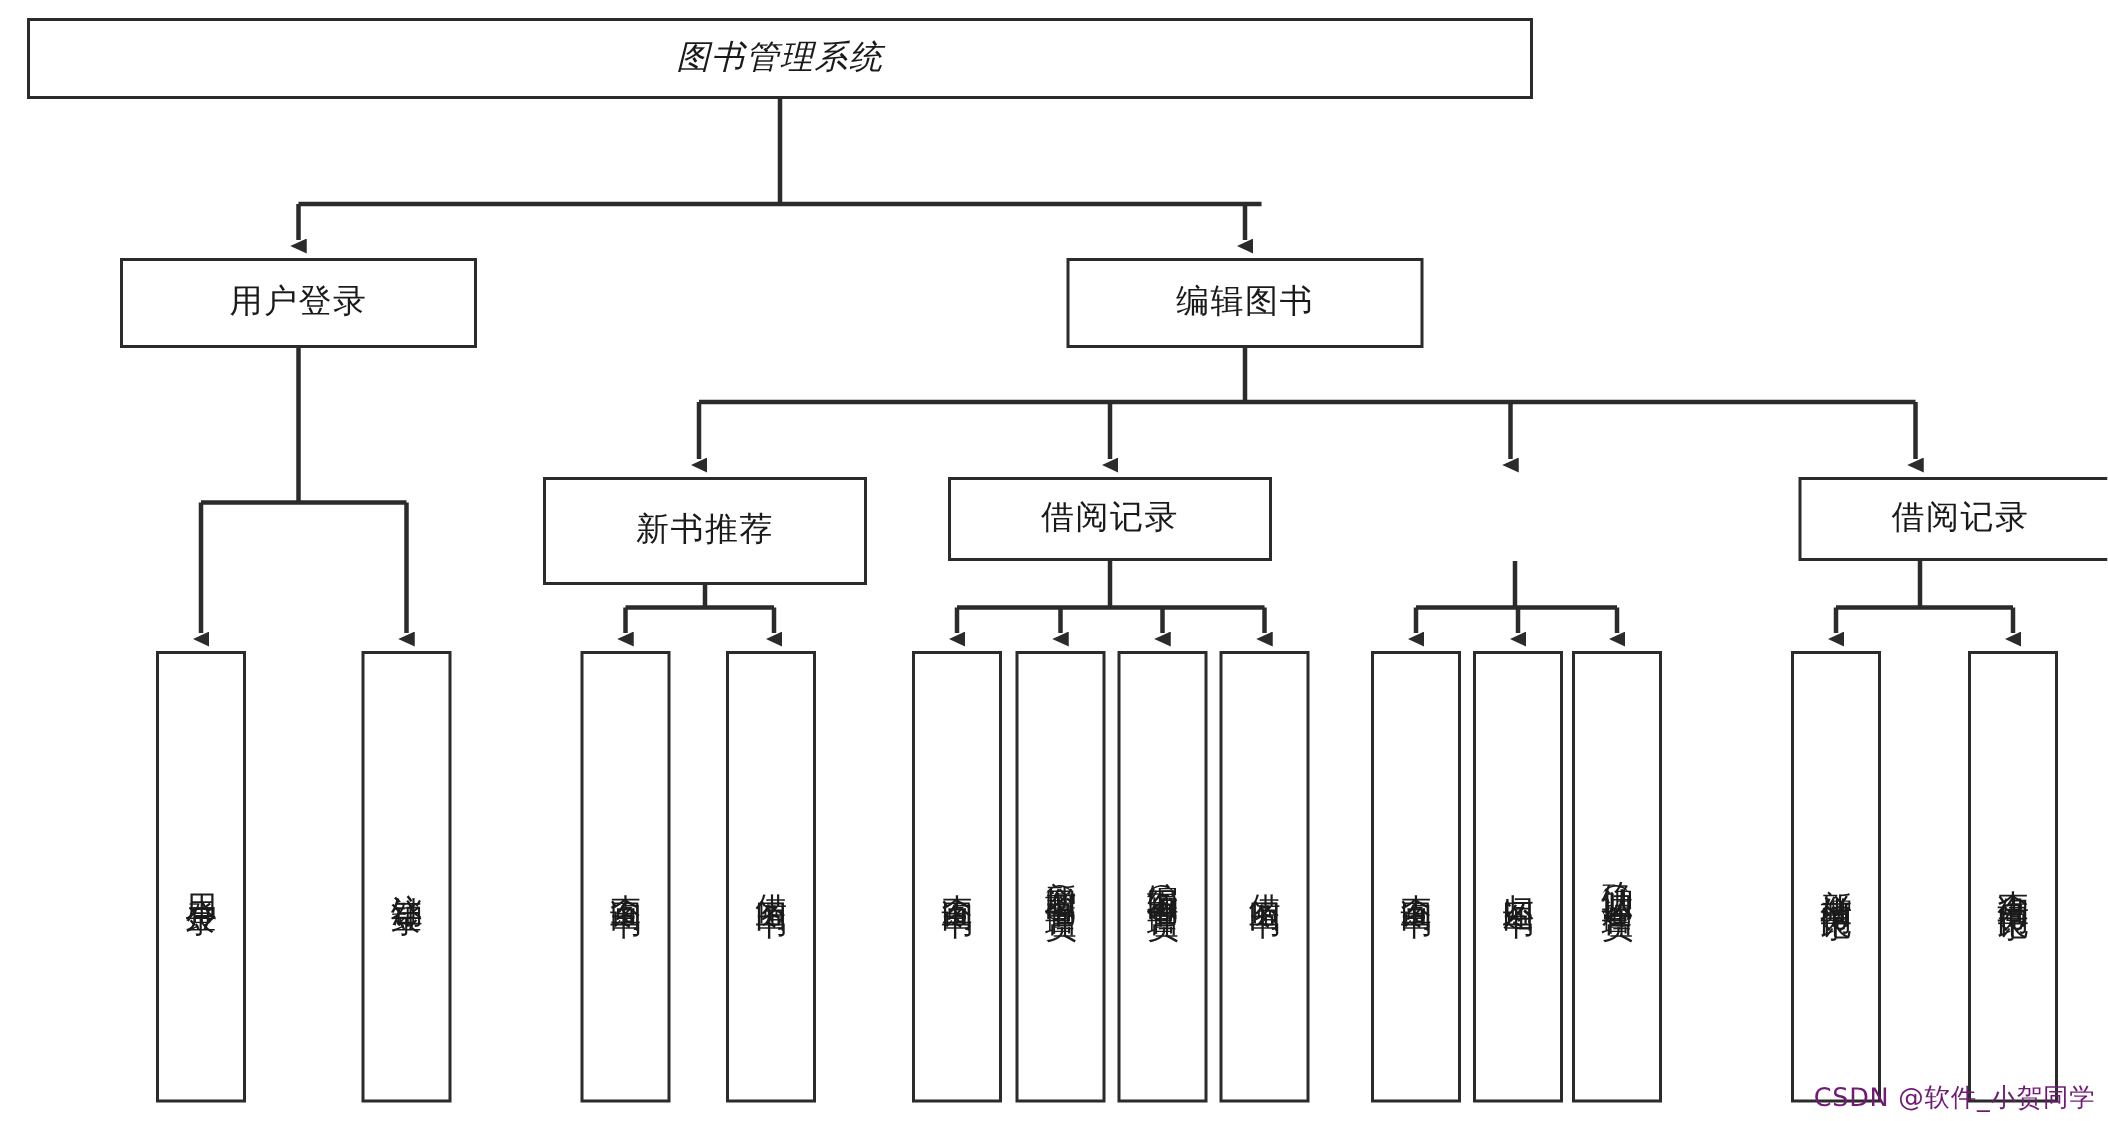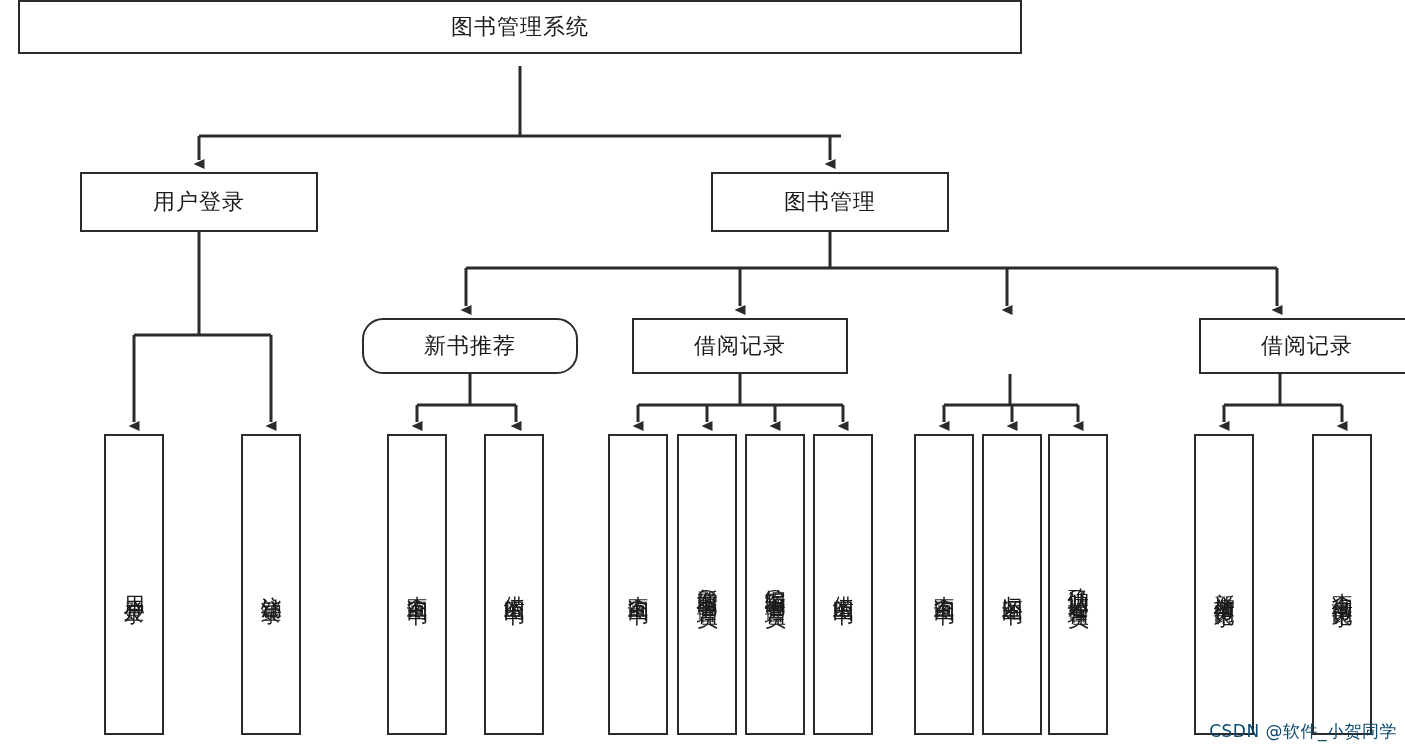--- a/index.html
+++ b/index.html
@@ -57,21 +57,21 @@
     align-items: center;
   }
   .node .label {
     display: block;
   }
   .watermark {
     position: absolute;
     right: 8px;
     bottom: 4px;
     font-size: 17px;
-    color: #0c4a6e;
+    color: #701a75;
     letter-spacing: 0.5px;
     z-index: 3;
     white-space: nowrap;
   }
 </style>
 </head>
 <body>
 
 <div id="canvas">
 
@@ -119,32 +119,32 @@
       <path d="M1012,405 L1012,422" marker-end="url(#arrowhead)"></path>
       <path d="M1078,405 L1078,422" marker-end="url(#arrowhead)"></path>
 
       <path d="M1280,374 L1280,405"></path>
       <path d="M1224,405 L1342,405"></path>
       <path d="M1224,405 L1224,422" marker-end="url(#arrowhead)"></path>
       <path d="M1342,405 L1342,422" marker-end="url(#arrowhead)"></path>
     </g>
   </svg>
 
-  <div class="node horiz root" style="left:18px; top:0; width:1004px; height:54px;">
+  <div class="node horiz root" style="left:18px; top:12px; width:1004px; height:54px;font-style:italic;">
     <span class="label">图书管理系统</span>
   </div>
 
   <div class="node horiz" style="left:80px; top:172px; width:238px; height:60px;">
     <span class="label">用户登录</span>
   </div>
   <div class="node horiz" style="left:711px; top:172px; width:238px; height:60px;">
-    <span class="label">图书管理</span>
+    <span class="label">编辑图书</span>
   </div>
 
-  <div class="node horiz" style="left:362px; top:318px; width:216px; height:56px;border-radius:21px;">
+  <div class="node horiz" style="left:362px; top:318px; width:216px; height:72px;">
     <span class="label">新书推荐</span>
   </div>
   <div class="node horiz" style="left:632px; top:318px; width:216px; height:56px;">
     <span class="label">借阅记录</span>
   </div>
   <div class="node horiz" style="left:1172px; top:318px; width:216px; height:56px;margin-left:27px;">
     <span class="label">借阅记录</span>
   </div>
 
   <div class="node vert" style="left:104px; top:434px; width:60px; height:301px;">

